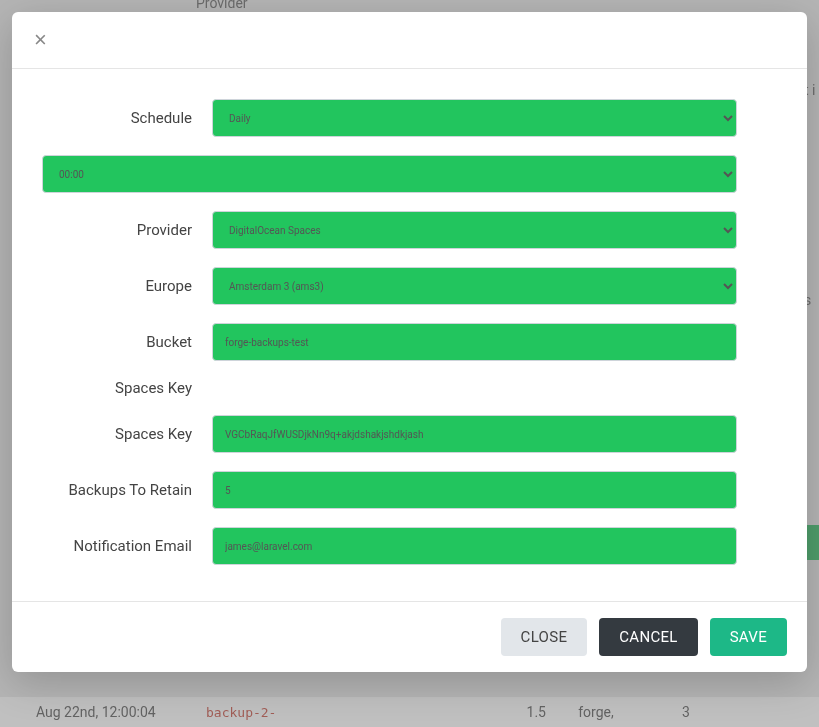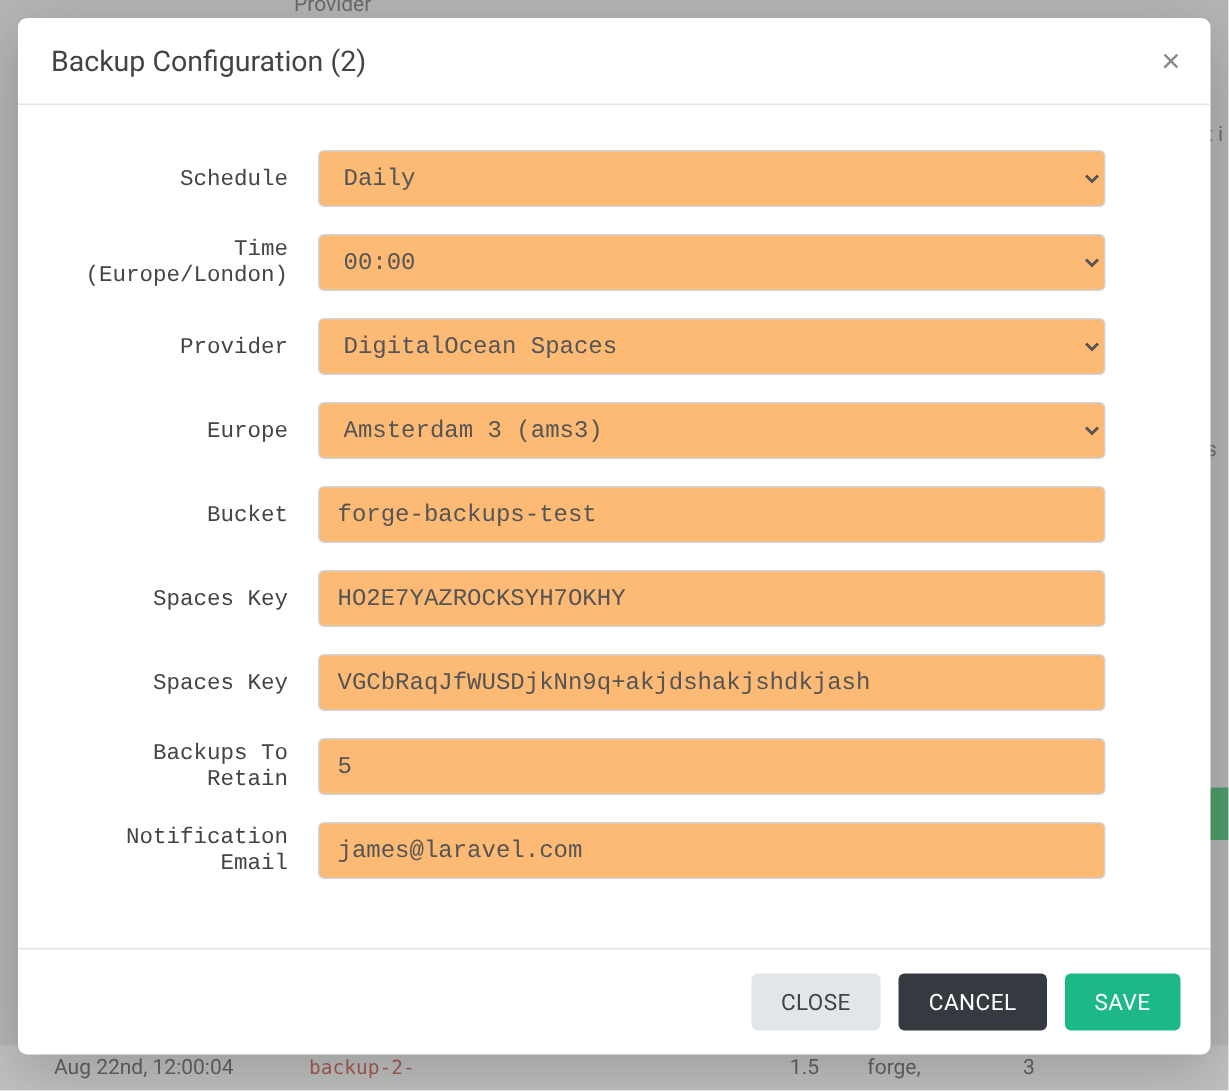--- a/index.html
+++ b/index.html
@@ -104,47 +104,46 @@
       font-size: 22px;
       color: #888;
       cursor: pointer;
       line-height: 1;
       background: none;
       border: none;
       font-weight: 300;
     }
     .modal-body {
       padding: 30px 70px 24px 30px;
-      font-family: Liberation Mono, monospace;
     }
     .form-row {
       display: flex;
       align-items: center;
       margin-bottom: 18px;
     }
     .form-row:last-child {
-      margin-bottom: 22px;
+      margin-bottom: 12px;
     }
     .form-label {
       width: 170px;
       text-align: right;
       padding-right: 20px;
       color: #444;
       font-size: 15px;
       flex-shrink: 0;
     }
     .form-control {
       flex: 1;
       height: 38px;
       padding: 6px 12px;
-      font-size: 16px;
+      font-size: 10px;
       color: #555;
       border: 1px solid #ced4da;
       border-radius: 4px;
-      background: #fdba74;
+      background: #22c55e;
       font-family: inherit;
     }
     select.form-control {
       background-image: none;
       appearance: auto;
     }
     .modal-footer {
       padding: 16px 20px;
       border-top: 1px solid #e5e5e5;
       display: flex;
@@ -187,35 +186,33 @@
     <span class="col3">1.5</span>
     <span class="col4">forge,</span>
     <span class="col5">3</span>
   </div>
 </div>
 
 <div class="backdrop"></div>
 
 <div class="modal">
   <div class="modal-header">
-    <div class="modal-title">Backup Configuration (2)</div>
     <button class="modal-close">×</button>
   </div>
 
   <div class="modal-body">
 
     <div class="form-row">
       <label class="form-label">Schedule</label>
       <select class="form-control">
         <option>Daily</option>
       </select>
     </div>
 
     <div class="form-row">
-      <label class="form-label">Time (Europe/London)</label>
       <select class="form-control">
         <option>00:00</option>
       </select>
     </div>
 
     <div class="form-row">
       <label class="form-label">Provider</label>
       <select class="form-control">
         <option>DigitalOcean Spaces</option>
       </select>
@@ -228,21 +225,20 @@
       </select>
     </div>
 
     <div class="form-row">
       <label class="form-label">Bucket</label>
       <input type="text" class="form-control" value="forge-backups-test" style="">
     </div>
 
     <div class="form-row">
       <label class="form-label">Spaces Key</label>
-      <input type="text" class="form-control" value="HO2E7YAZROCKSYH7OKHY" style="">
     </div>
 
     <div class="form-row">
       <label class="form-label">Spaces Key</label>
       <input type="text" class="form-control" value="VGCbRaqJfWUSDjkNn9q+akjdshakjshdkjash" style="">
     </div>
 
 
     <div class="form-row">
       <label class="form-label">Backups To Retain</label>

